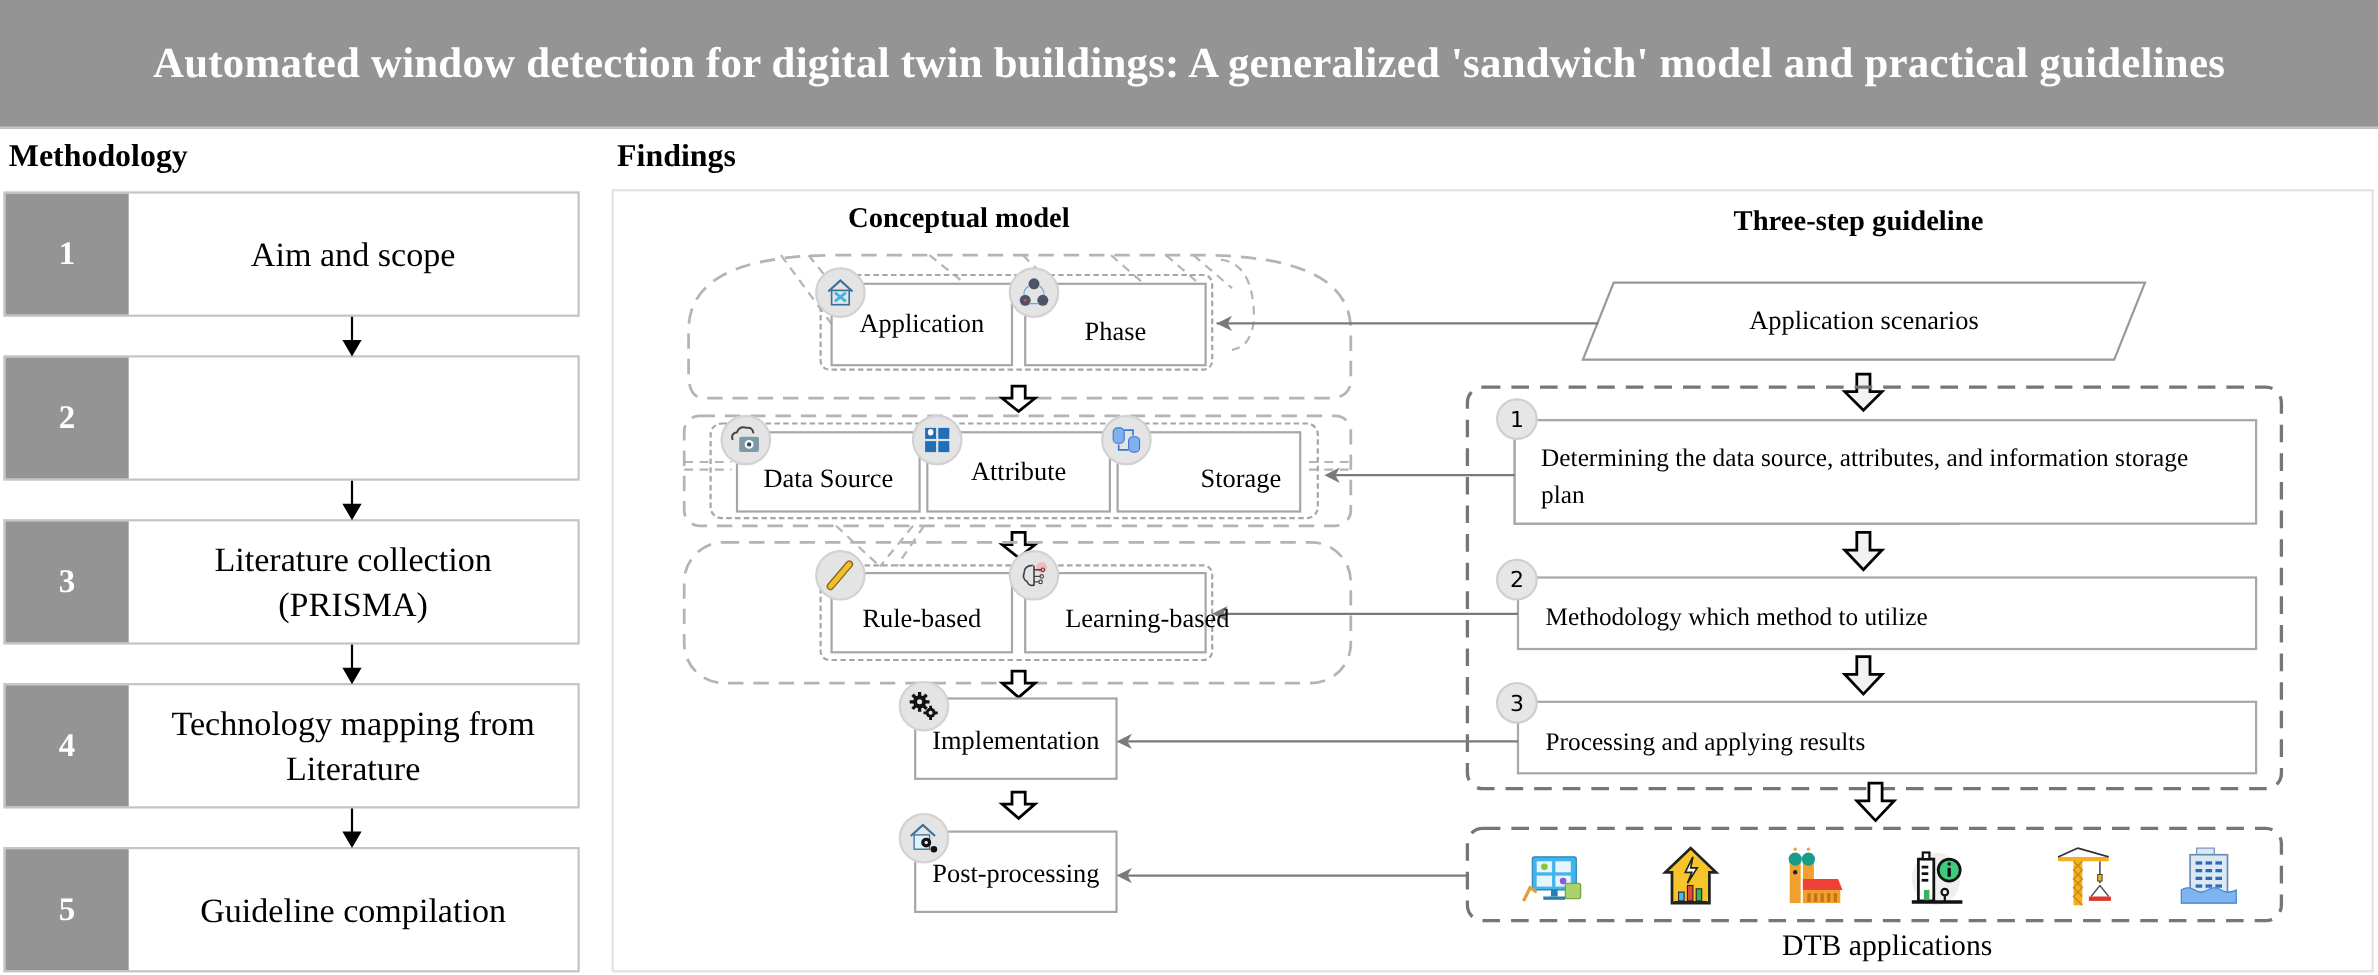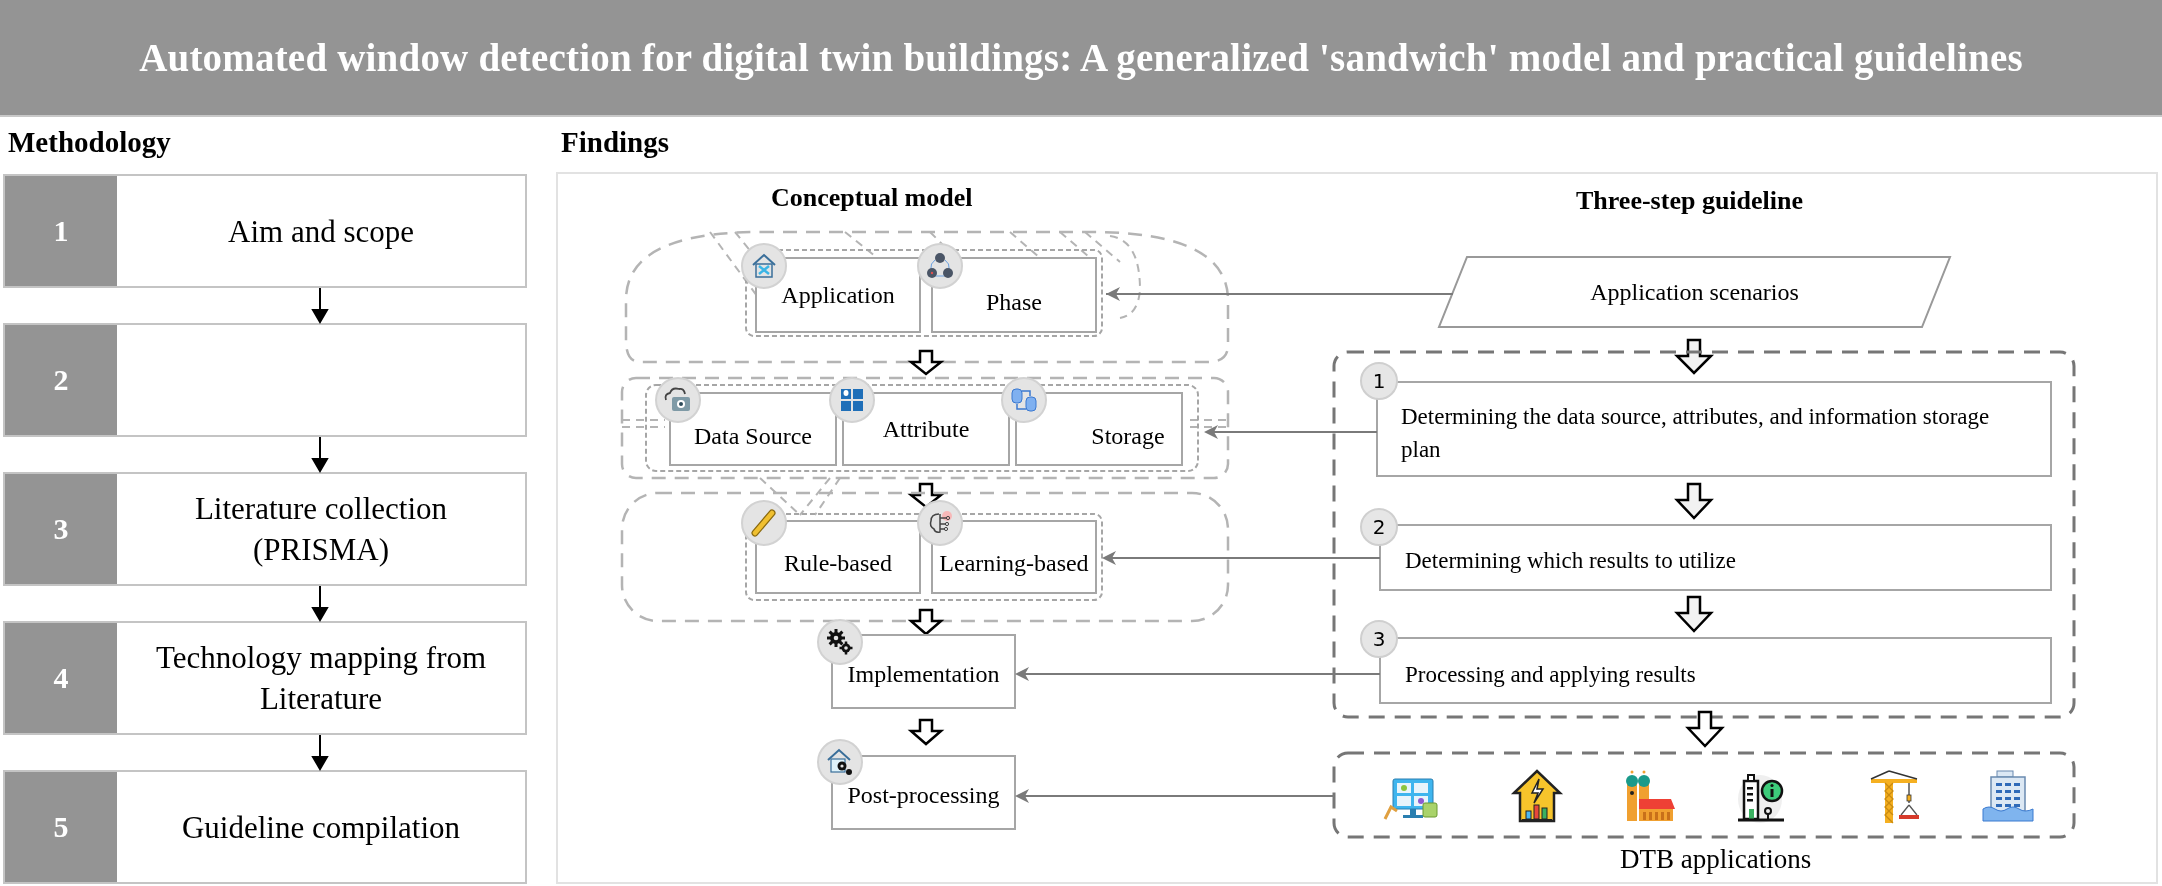--- a/index.html
+++ b/index.html
@@ -164,21 +164,21 @@
   <line x1="1334" y1="796" x2="1019" y2="796" stroke="#7a7a7a" stroke-width="2"></line>
   <polygon points="1015,796 1029,789 1025,796 1029,803" fill="#7a7a7a"></polygon>
 </svg>
 
 <div class="node-label" style="left:756px; top:258px; width:164px; height:74px;">Application</div>
 <div class="node-label" style="left:932px; top:258px; width:164px; height:88px;">Phase</div>
 <div class="node-label" style="left:670px; top:400px; width:166px; height:72px;">Data Source</div>
 <div class="node-label" style="left:843px; top:393px; width:166px; height:72px;">Attribute</div>
 <div class="node-label" style="left:1016px; top:400px; width:166px; height:72px;padding-left:29px;">Storage</div>
 <div class="node-label" style="left:756px; top:527px; width:164px; height:72px;">Rule-based</div>
-<div class="node-label" style="left:932px; top:527px; width:164px; height:72px;">Learning-based</div>
+<div class="node-label" style="left:932px; top:527px; width:164px; height:72px;padding-left:29px;">Learning-based</div>
 <div class="node-label" style="left:832px; top:638px; width:183px; height:73px;">Implementation</div>
 <div class="node-label" style="left:832px; top:759px; width:183px; height:73px;">Post-processing</div>
 
 <div class="icon-badge" style="left:741px; top:243px;">
   <svg width="28" height="28" viewBox="0 0 28 28">
       <path d="M3,13 L14,3 L25,13" fill="none" stroke="#3a6f9a" stroke-width="2"></path>
       <rect x="6" y="12" width="16" height="13" fill="none" stroke="#3a6f9a" stroke-width="1.5"></rect>
       <path d="M9,22 L19,14 M9,14 L19,22" stroke="#3ab5e6" stroke-width="2.5"></path>
     </svg>
 </div>
@@ -259,21 +259,21 @@
       <circle cx="24" cy="25" r="3" fill="#111"></circle>
     </svg>
 </div>
 
 <div class="node-label" style="left:1453px; top:257px; width:483px; height:70px;">Application scenarios</div>
 
 <div class="circle-num" style="left:1360px; top:362px;">1</div>
 <div class="guide-label" style="left:1401px; top:395px; width:620px; height:76px;">Determining the data source, attributes, and information storage plan</div>
 
 <div class="circle-num" style="left:1360px; top:508px;">2</div>
-<div class="guide-label" style="left:1405px; top:541px; width:620px; height:38px;">Determining which results to utilize</div>
+<div class="guide-label" style="left:1405px; top:541px; width:620px; height:38px;">Methodology which method to utilize</div>
 
 <div class="circle-num" style="left:1360px; top:620px;">3</div>
 <div class="guide-label" style="left:1405px; top:655px; width:620px; height:38px;">Processing and applying results</div>
 
 <div class="app-icon" style="left:1378px; top:762px;">
   <svg width="62" height="62" viewBox="0 0 62 62">
       <rect x="12" y="14" width="40" height="30" rx="2" fill="#3fb5ee" stroke="#2a7fb0"></rect>
       <rect x="16" y="18" width="14" height="10" fill="#e8f4fb"></rect>
       <rect x="33" y="18" width="14" height="10" fill="#e8f4fb"></rect>
       <rect x="16" y="31" width="14" height="10" fill="#e8f4fb"></rect>

